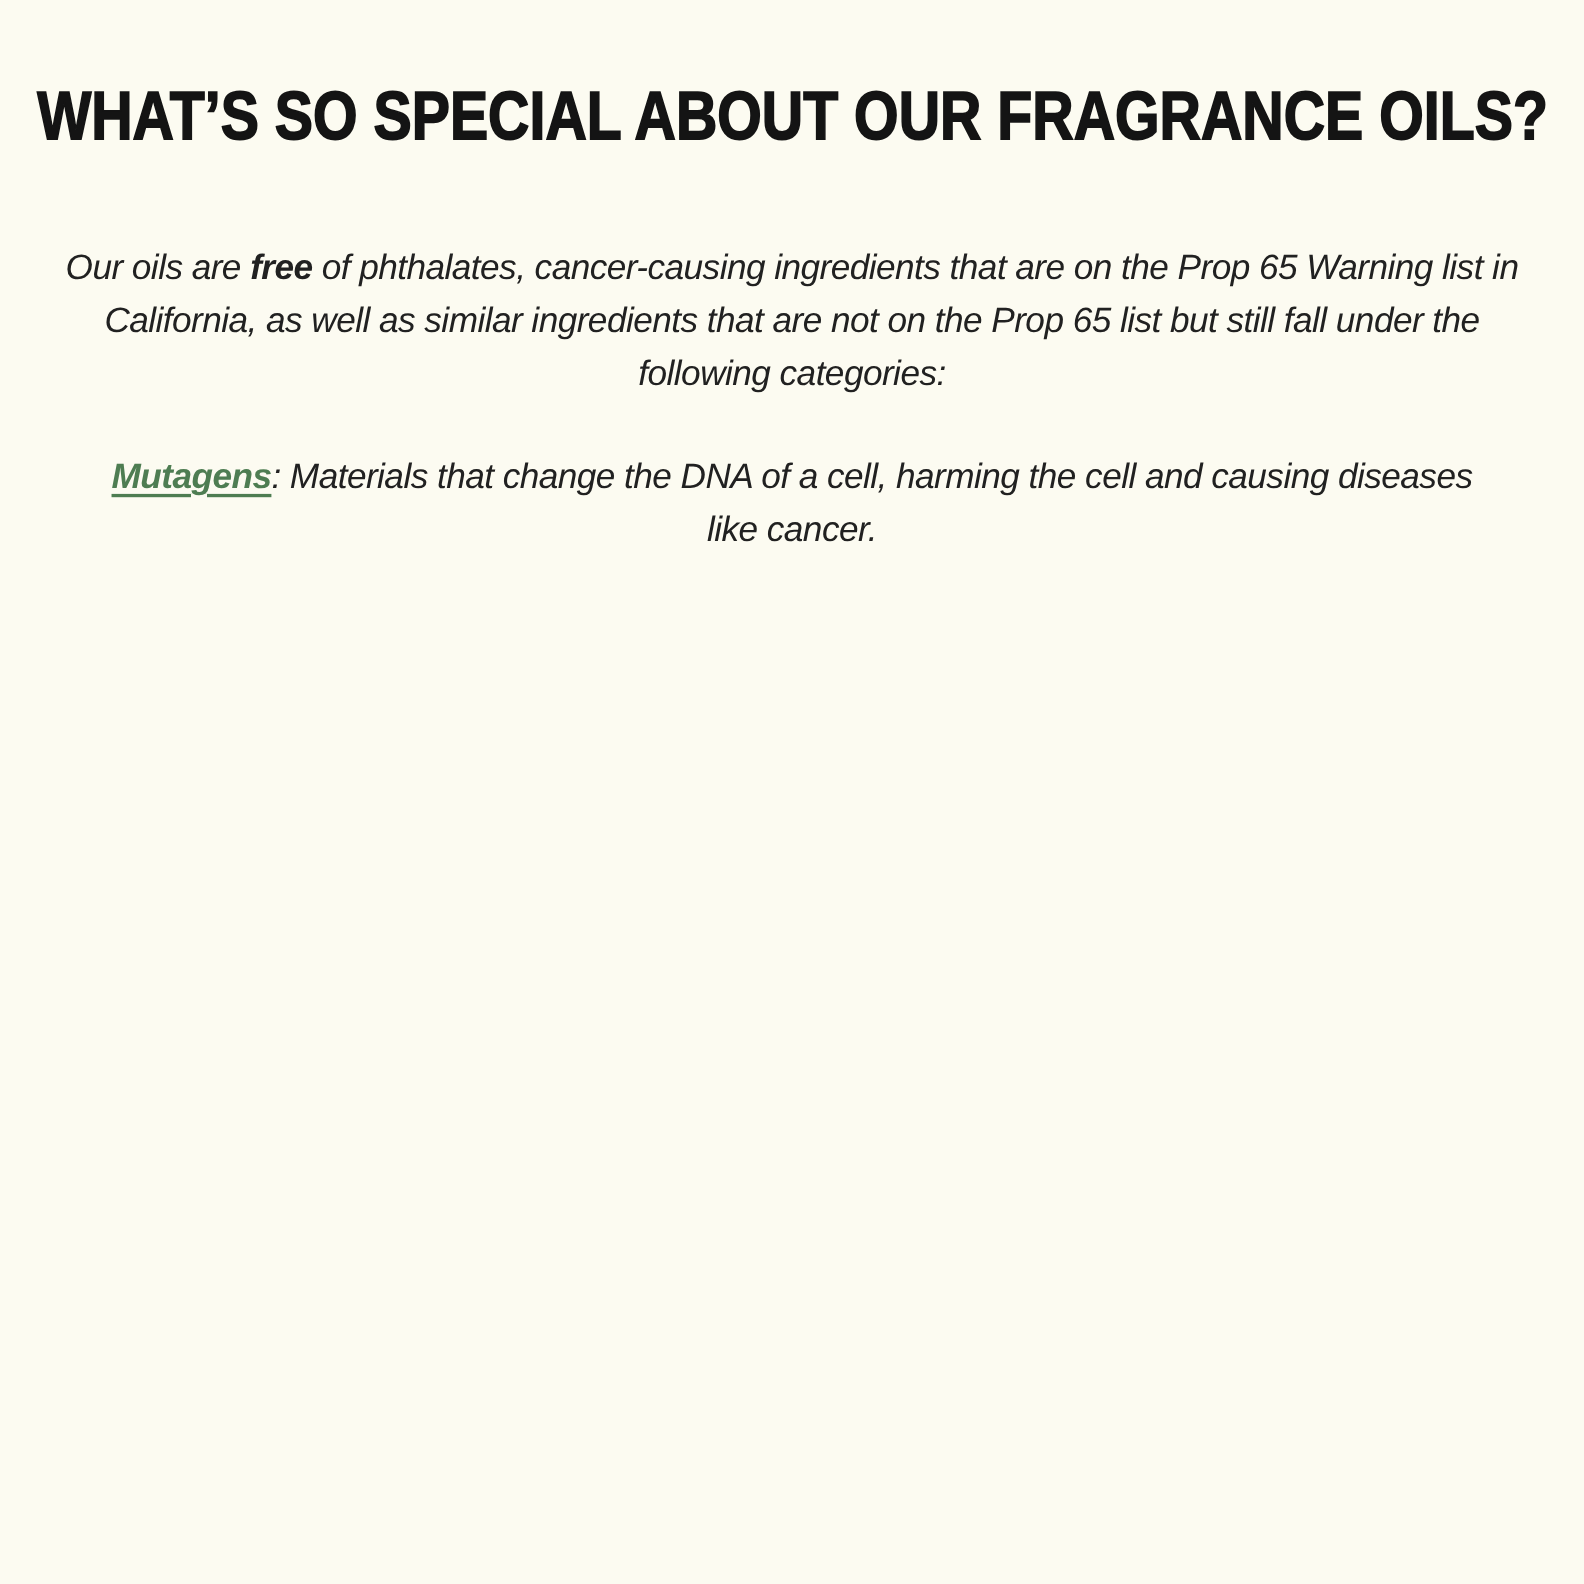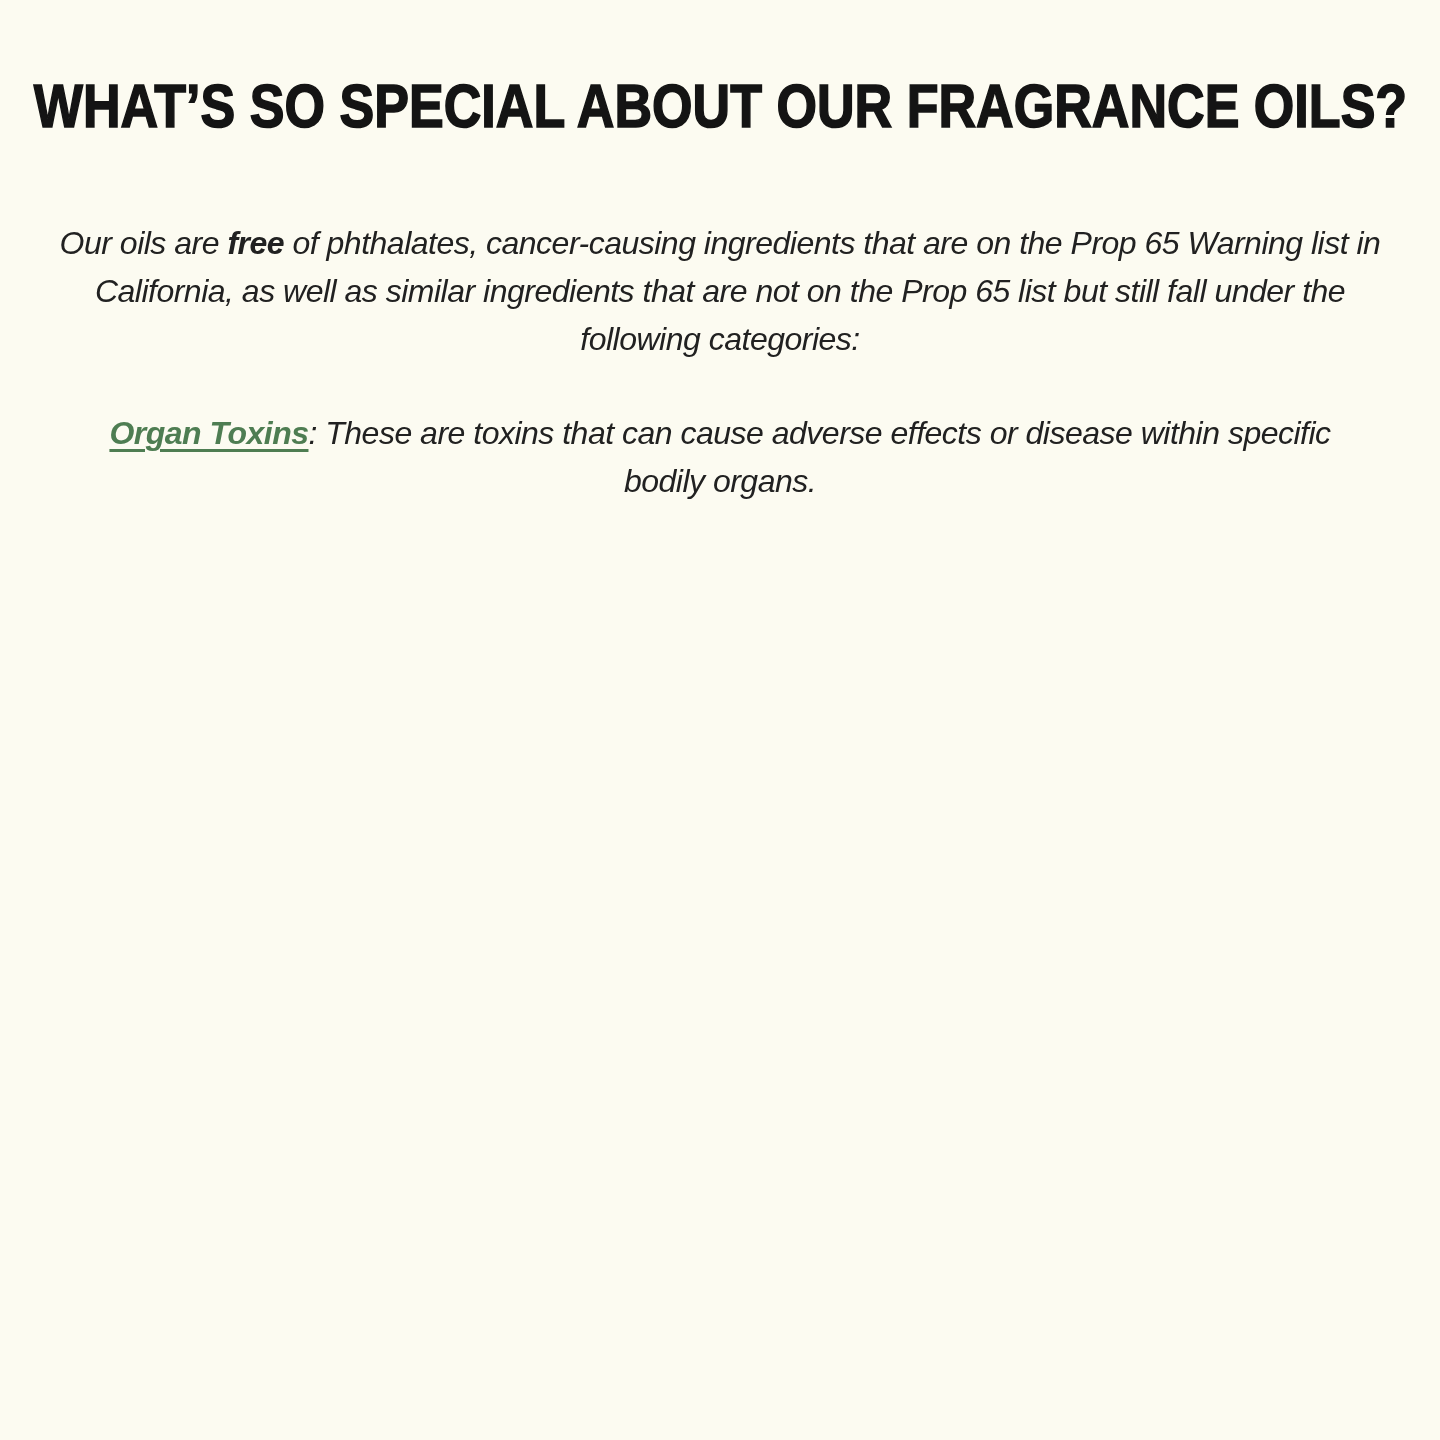--- a/index.html
+++ b/index.html
@@ -85,19 +85,19 @@
 <body>
 
 <div class="page">
 
   <h1 class="title">WHAT’S SO SPECIAL ABOUT OUR FRAGRANCE OILS?</h1>
 
 
   <p class="body-text"><span>Our oils are </span><strong>free</strong><span> of phthalates, cancer-causing ingredients that are on the Prop 65 Warning list in California, as well as similar ingredients that are not on the Prop 65 list but still fall under the following categories:</span></p>
 
 
+  <p class="category"><span class="term">Mutagens</span><span>: Materials that change the DNA of a cell, harming the cell and causing diseases like cancer.</span></p>
 
 
-  <p class="category"><span class="term">Organ Toxins</span><span>: These are toxins that can cause adverse effects or disease within specific bodily organs.</span></p>
 
 
 
 </div>
 
 </body></html>

